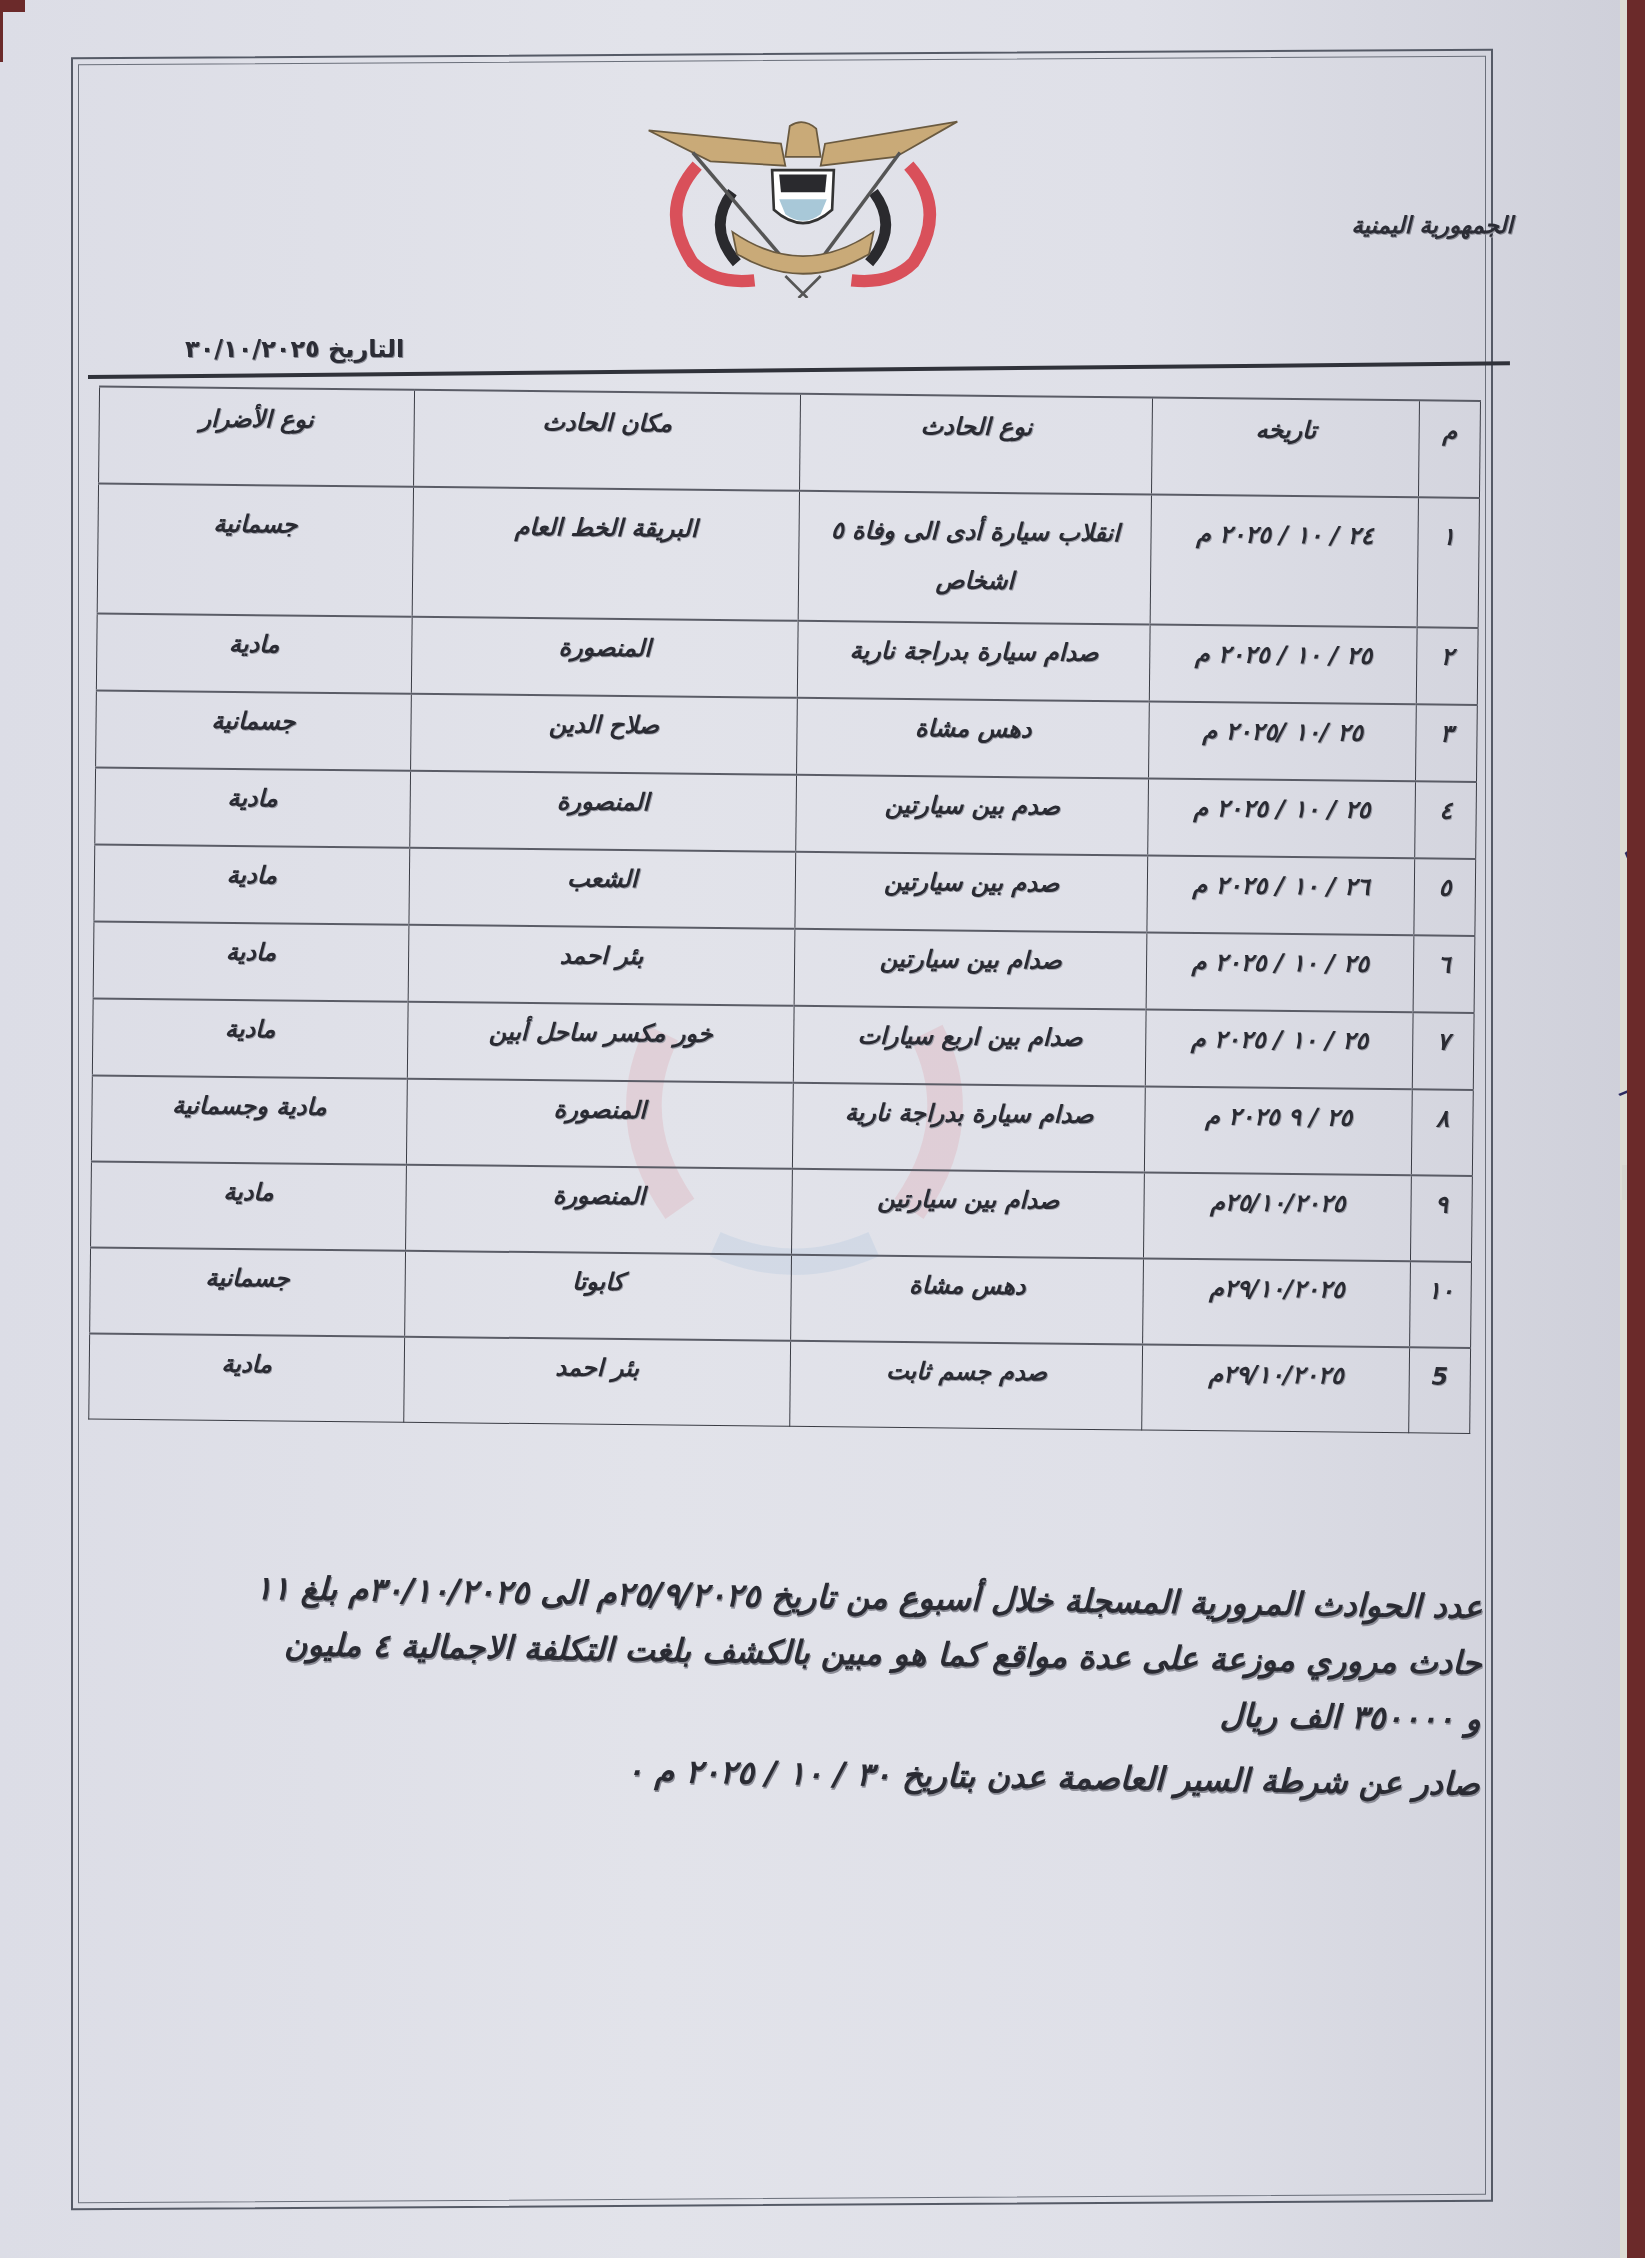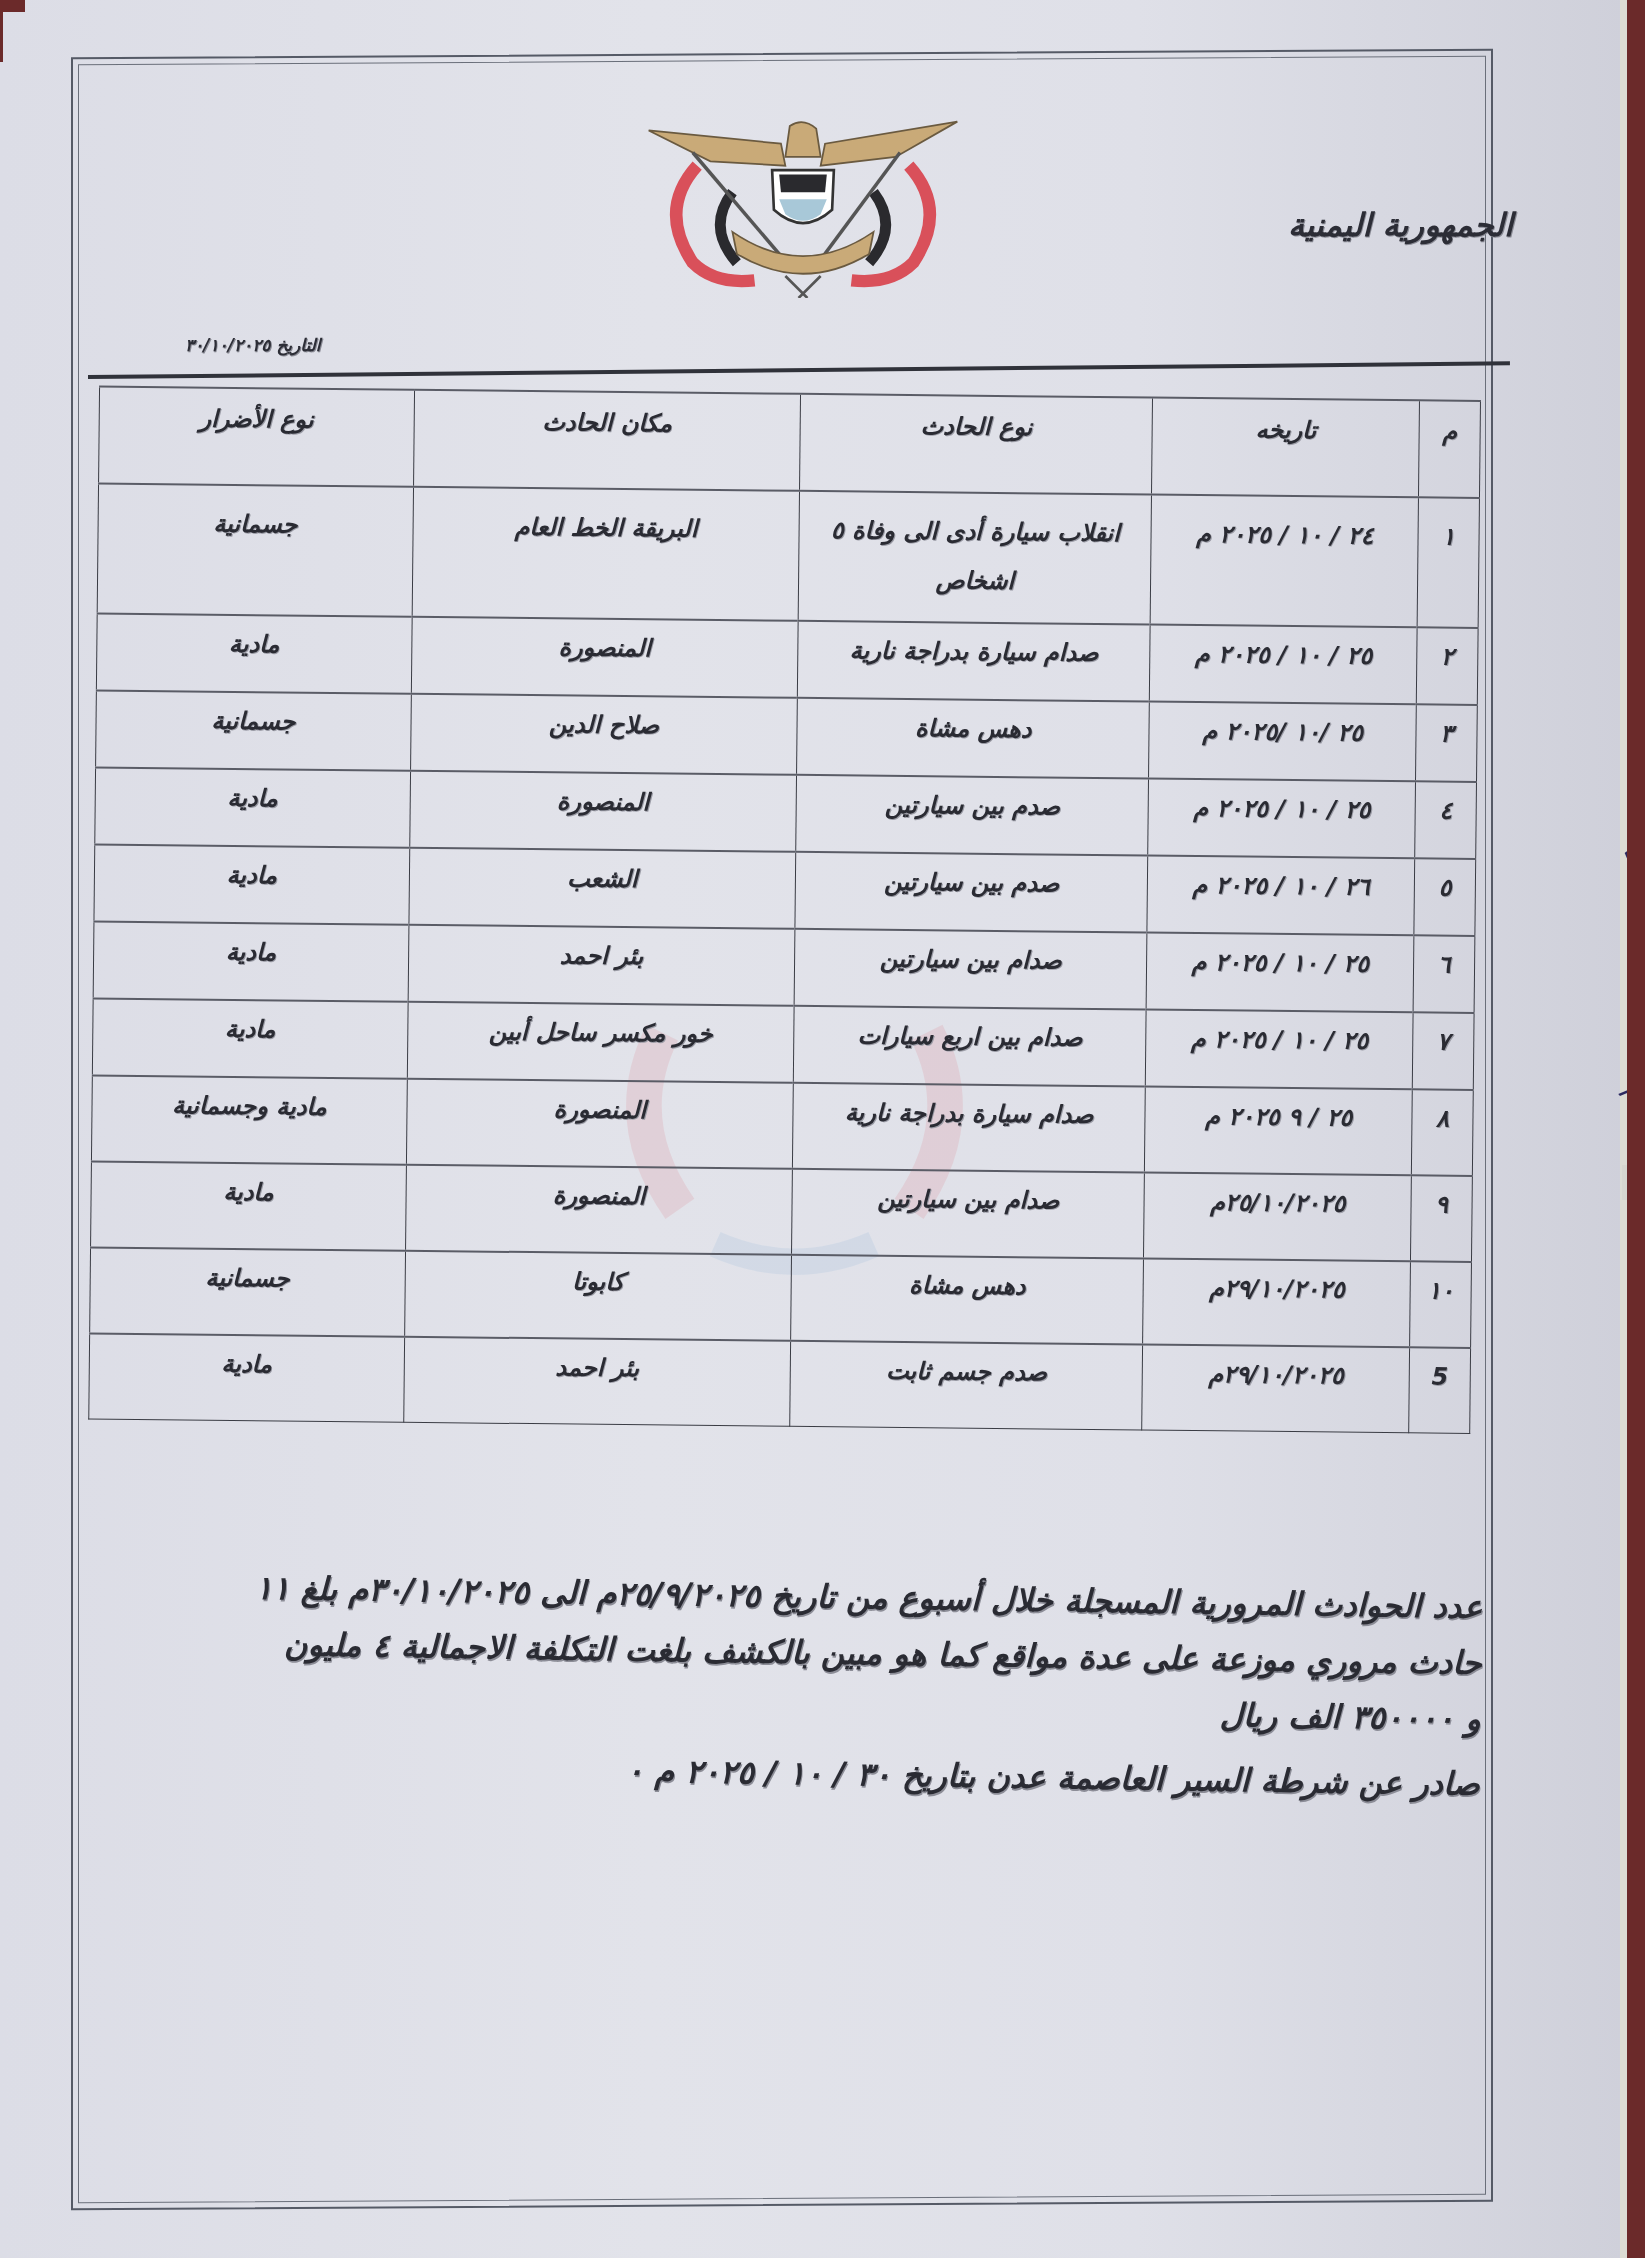--- a/index.html
+++ b/index.html
@@ -25,25 +25,25 @@
   }
   .frame-inner {
     position:absolute; left:78px; top:60px; width:1408px; height:2139px;
     border:1.8px solid #6a6f7a; box-sizing:border-box;
     transform:skewY(-0.35deg);
   }
   .emblem { position:absolute; left:631px; top:104px; width:344px; height:194px; }
   .hdr-right {
     position:absolute; right:132px; top:201px; direction:rtl; text-align:right;
     font-family:"DejaVu Sans", sans-serif; font-weight:bold; font-style:italic;
-    color:#2c2d36; font-size:32px; line-height:48px; text-shadow:0.9px 0.9px 0 #8a8b95;
+    color:#2c2d36; font-size:23px; line-height:48px; text-shadow:0.9px 0.9px 0 #8a8b95;
   }
   .hdr-date {
     position:absolute; left:185px; top:335px; direction:rtl;
-    font-weight:bold; font-style:italic; color:#2c2d36; font-size:17px;
+    font-weight:bold; color:#2c2d36; font-size:24px;
     text-shadow:0.9px 0.9px 0 #8a8b95;
   }
   .hdr-rule {
     position:absolute; left:88px; top:375px; width:1422px; height:3.5px;
     background:#30323a; transform:rotate(-0.55deg); transform-origin:left center;
   }
   .tbl {
     position:absolute; left:99px; top:400px; width:1382px;
     border-collapse:collapse; direction:rtl;
     transform:rotate(0.6deg); transform-origin:right top;

